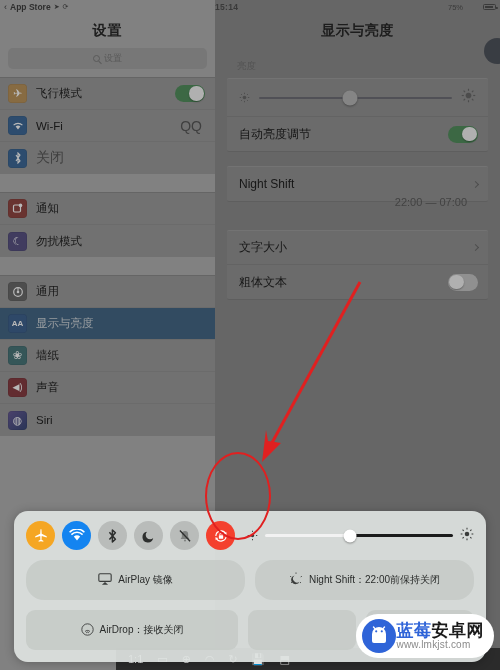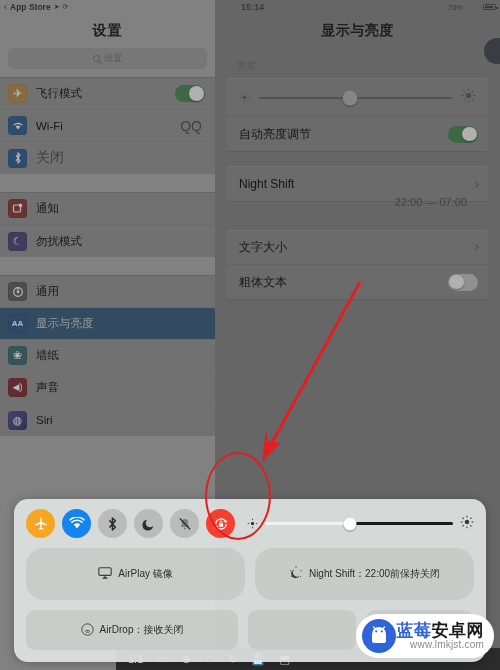--- a/index.html
+++ b/index.html
@@ -26,21 +26,21 @@
   .statusbar {
     position: absolute; top: 0; left: 0; right: 0; height: 14px;
     display: flex; align-items: center;
     font-size: 8.5px; color: #3a3a3a;
     z-index: 5;
   }
   .sb-left { display: flex; align-items: center; gap: 3px; padding-left: 4px; width: 215px; }
   .sb-back { font-size: 9px; color: #2c2c2c; }
   .sb-appname { font-size: 8.5px; color: #2e2e2e; font-weight: 600; }
   .sb-icon-sm { font-size: 7px; color: #333; }
-  .sb-center { flex: 1; display: flex; justify-content: flex-start; padding-left: 26px; }
+  .sb-center { flex: 1; display: flex; justify-content: flex-start; }
   .sb-time { font-size: 8.5px; color: #3a3a3a; font-weight: 600; letter-spacing: .3px; }
   .sb-right { display: flex; align-items: center; gap: 20px; padding-right: 4px; font-size: 7.5px; color: #3a3a3a; }
   .sb-batt {
     display: inline-block; width: 13px; height: 6px;
     border: 1px solid #3a3a3a; border-radius: 1.5px; position: relative;
   }
   .sb-batt::after {
     content: ""; position: absolute; right: -2.5px; top: 1.5px;
     width: 1.5px; height: 2px; background: #3a3a3a; border-radius: 0 1px 1px 0;
   }
@@ -187,21 +187,21 @@
     flex: 1; height: 2.5px; border-radius: 2px; position: relative;
     background: linear-gradient(to right, #f2f2f2 0%, #f2f2f2 45%, #1b1b1b 45%, #1b1b1b 100%);
   }
   .cc-knob {
     position: absolute; left: 45%; top: 50%; transform: translate(-50%,-50%);
     width: 13px; height: 13px; border-radius: 50%; background: #fff;
     box-shadow: 0 1px 2px rgba(0,0,0,.35);
   }
   .cc-tiles { display: flex; gap: 10px; margin-top: 10px; }
   .cc-tile {
-    flex: 1; height: 52px; border-radius: 18px;
+    flex: 1; height: 40px; border-radius: 18px;
     background: rgba(196,201,198,0.82);
     display: flex; align-items: center; justify-content: center; gap: 6px;
     font-size: 10px; color: #2a2c2b;
   }
   .cc-tiles2 { display: flex; gap: 10px; margin-top: 10px; }
   .cc-tile2 {
     flex: 1; height: 40px; border-radius: 9px;
     background: rgba(196,201,198,0.82);
     display: flex; align-items: center; justify-content: center; gap: 6px;
     font-size: 10px; color: #2a2c2b;
@@ -224,21 +224,21 @@
     position: absolute; left: 116px; right: 0; bottom: 0; height: 22px;
     background: #2b2b2b; z-index: 15;
     display: flex; align-items: center; gap: 14px; padding-left: 12px;
     color: #dedede; font-size: 11px;
   }
 
   
   .wm {
     position: absolute; right: 6px; bottom: 12px; z-index: 40;
     display: flex; align-items: center; gap: 1px;
-    background: #fff; border-radius: 22px; padding: 5px 10px 5px 6px; text-align: right;
+    background: #fff; border-radius: 22px; padding: 5px 10px 5px 6px;
   }
   .wm-logo {
     width: 34px; height: 34px; border-radius: 50%; background: #2f64d8;
     display: flex; align-items: center; justify-content: center; flex: none;
   }
   .wm-text { display: flex; flex-direction: column; line-height: 1.05; }
   .wm-cn { font-size: 17px; font-weight: 800; letter-spacing: .5px; }
   .wm-cn .b { color: #2f64d8; }
   .wm-cn .k { color: #1a1a1a; }
   .wm-url { font-size: 10px; color: #8a8a8a; letter-spacing: .2px; }

